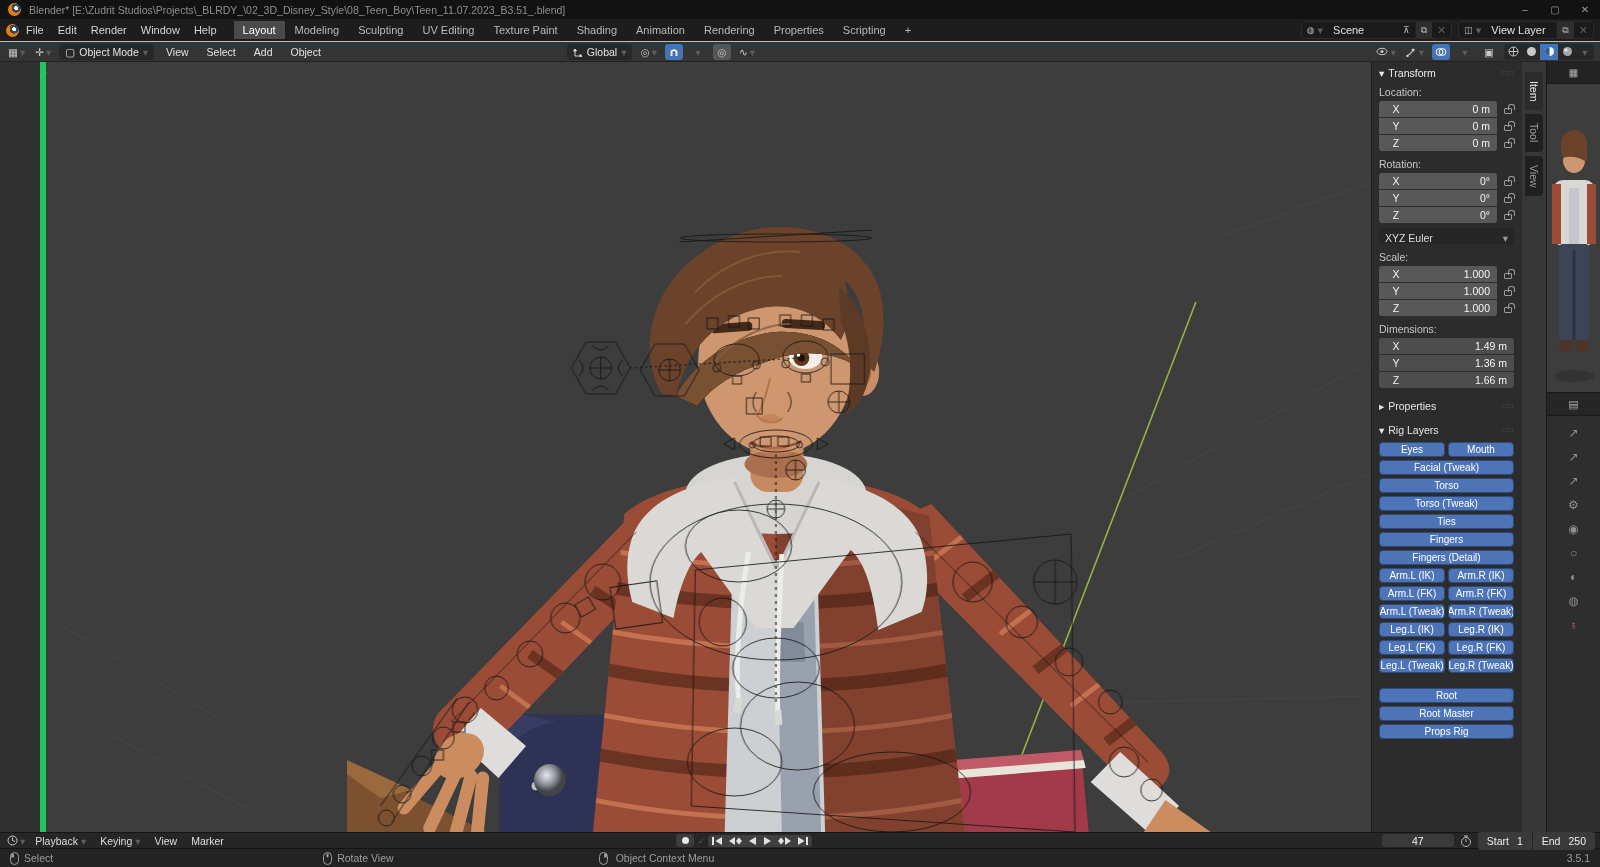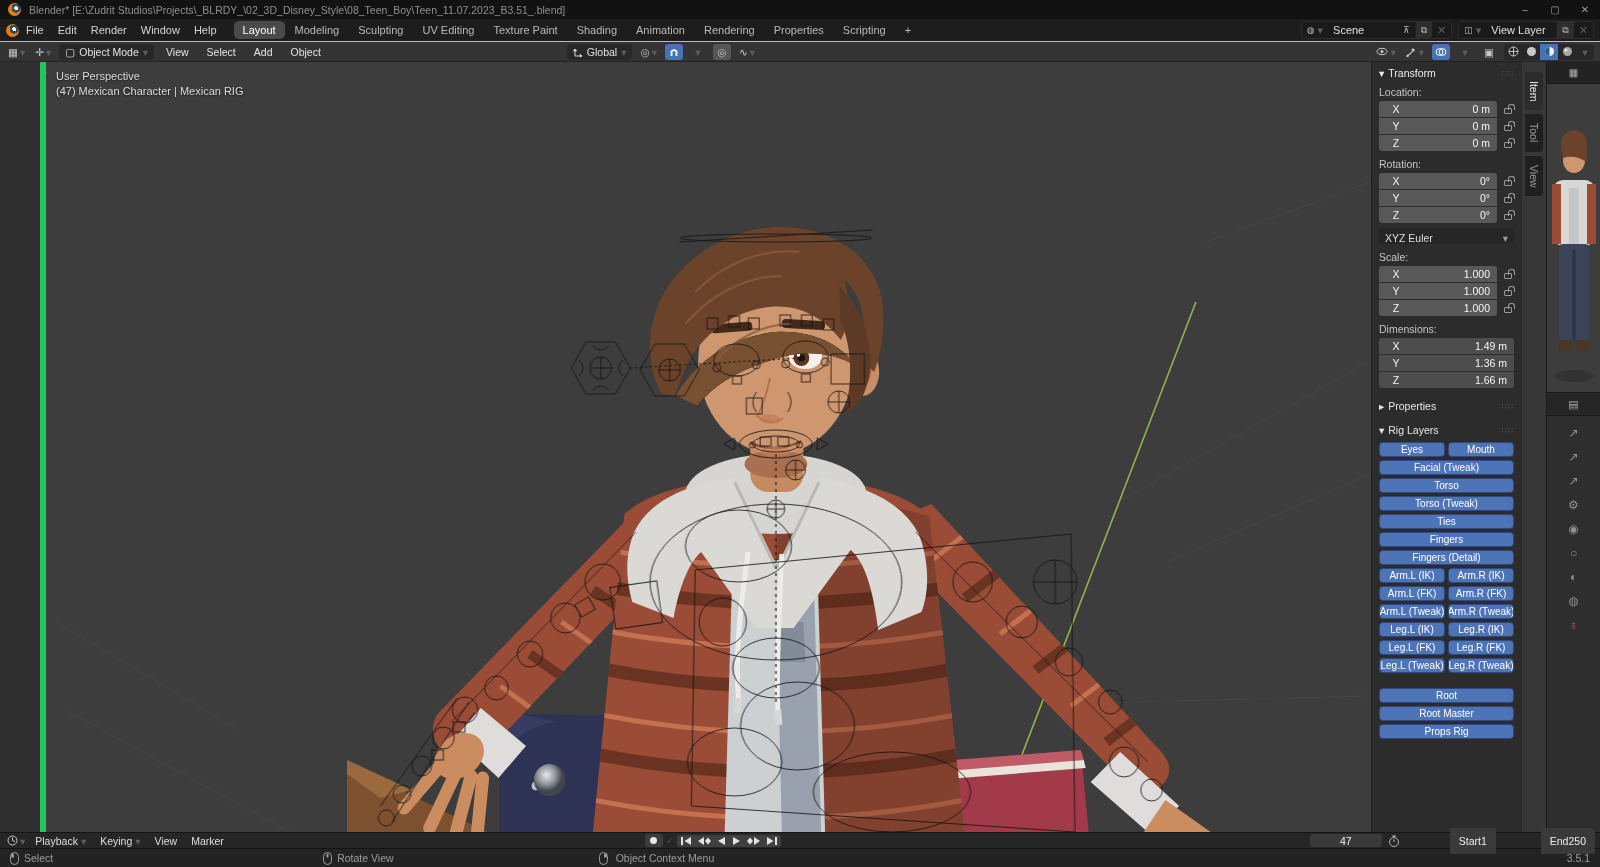--- a/index.html
+++ b/index.html
@@ -8,21 +8,21 @@
   
   .titlebar{height:19px;background:#121212;display:flex;align-items:center;padding-left:8px;gap:8px;color:#8f8f8f;font-size:10.5px;}
   .blender-logo{width:13px;height:13px;border-radius:50%;background:radial-gradient(circle at 62% 40%,#fff 0 2px,#2a4e67 2px 4.5px,#e87d0d 4.5px 100%);}
   .win-controls{margin-left:auto;display:flex;height:100%;}
   .win-btn{width:30px;height:100%;display:flex;align-items:center;justify-content:center;color:#9a9a9a;font-size:10px;}
 
   
   .topbar{height:23px;background:#1d1d1d;display:flex;align-items:center;padding:0 6px;border-bottom:1px solid #7dd3fc;}
   .menu-item{padding:2px 7px;color:#d5d5d5;border-radius:3px;}
   .ws-tabs{display:flex;gap:1px;margin-left:10px;align-items:center;}
-  .ws-tab{padding:3px 9px;border-radius:5px;color:#b9b9b9;}
+  .ws-tab{padding:3px 9px;border-radius:0;color:#b9b9b9;}
   .ws-tab.active{background:#4a4a4a;color:#fff;}
   .topbar .spacer{flex:1;}
   .sel-box{display:flex;align-items:center;background:#1a1a1a;border:1px solid #2c2c2c;border-radius:4px;height:18px;margin-left:6px;overflow:hidden;}
   .sel-box .seg{display:flex;align-items:center;padding:0 5px;height:100%;gap:3px;}
   .sel-box .txt{min-width:70px;color:#e0e0e0;}
   .sel-box .btn-seg{background:#2e2e2e;border-left:1px solid #202020;}
   .dim{color:#5d5d5d;}
   .mini-ic{font-size:9px;color:#bdbdbd;}
 
   
@@ -97,21 +97,21 @@
   .tl-sp1{flex:1.05;}
   .tl-sp2{flex:1.35;}
   .tl-controls{display:flex;align-items:center;gap:3px;}
   .rec-btn{width:18px;height:13px;background:#3c3c3c;border-radius:3px;display:flex;align-items:center;justify-content:center;}
   .rec-dot{width:7px;height:7px;border-radius:50%;background:#e8e8e8;}
   .tl-check{color:#565656;font-size:9px;}
   .btn-group{display:flex;background:#3f3f3f;border-radius:3px;padding:1px 3px;gap:4px;align-items:center;}
   .tl-fields{display:flex;align-items:center;gap:6px;}
   .frame-field{width:72px;height:13px;background:#3a3a3a;border-radius:3px;color:#f2f2f2;display:flex;align-items:center;justify-content:center;}
   .range-group{display:flex;border-radius:3px;overflow:hidden;gap:1px;}
-  .range-seg{height:26px;background:#3a3a3a;color:#ededed;display:flex;align-items:center;gap:0;padding:0 9px;margin-left:44px;}
+  .range-seg{height:18px;background:#3a3a3a;color:#ededed;display:flex;align-items:center;gap:8px;padding:0 9px;}
 
   
   .statusbar{height:19px;background:#232323;border-top:1px solid #141414;display:flex;align-items:center;padding:0 10px;color:#9c9c9c;font-size:10.5px;}
   .sb-item{display:flex;align-items:center;gap:5px;}
   .sb-2{margin-left:270px;}
   .sb-3{margin-left:205px;gap:8px;}
   .sb-ver{margin-left:auto;}
   svg{display:block;}
 </style>
 </head>
@@ -569,24 +569,20 @@
           <circle cx="362" cy="732" r="9"></circle>
           <circle cx="346" cy="756" r="8"></circle>
         <rect x="414" y="660" width="12" height="10"></rect>
           <rect x="392" y="688" width="12" height="10"></rect>
         <path d="M430,640 L352,760 M418,636 L340,744"></path>
         <circle cx="1096" cy="700" r="15"></circle>
           <circle cx="1124" cy="728" r="11"></circle>
       </g>
     </svg>
     <span class="vp-collapse">›</span>
-    <div class="vp-overlay">
-      <div>User Perspective</div>
-      <div>(47) Mexican Character | Mexican RIG</div>
-    </div>
   </div>
 
   <div class="npanel">
     <div class="panel-h">
       <span>▾</span>
       <span>Transform</span>
       <span class="grips">∷∷</span>
     </div>
 
     <div class="grp-label">Location:</div>

